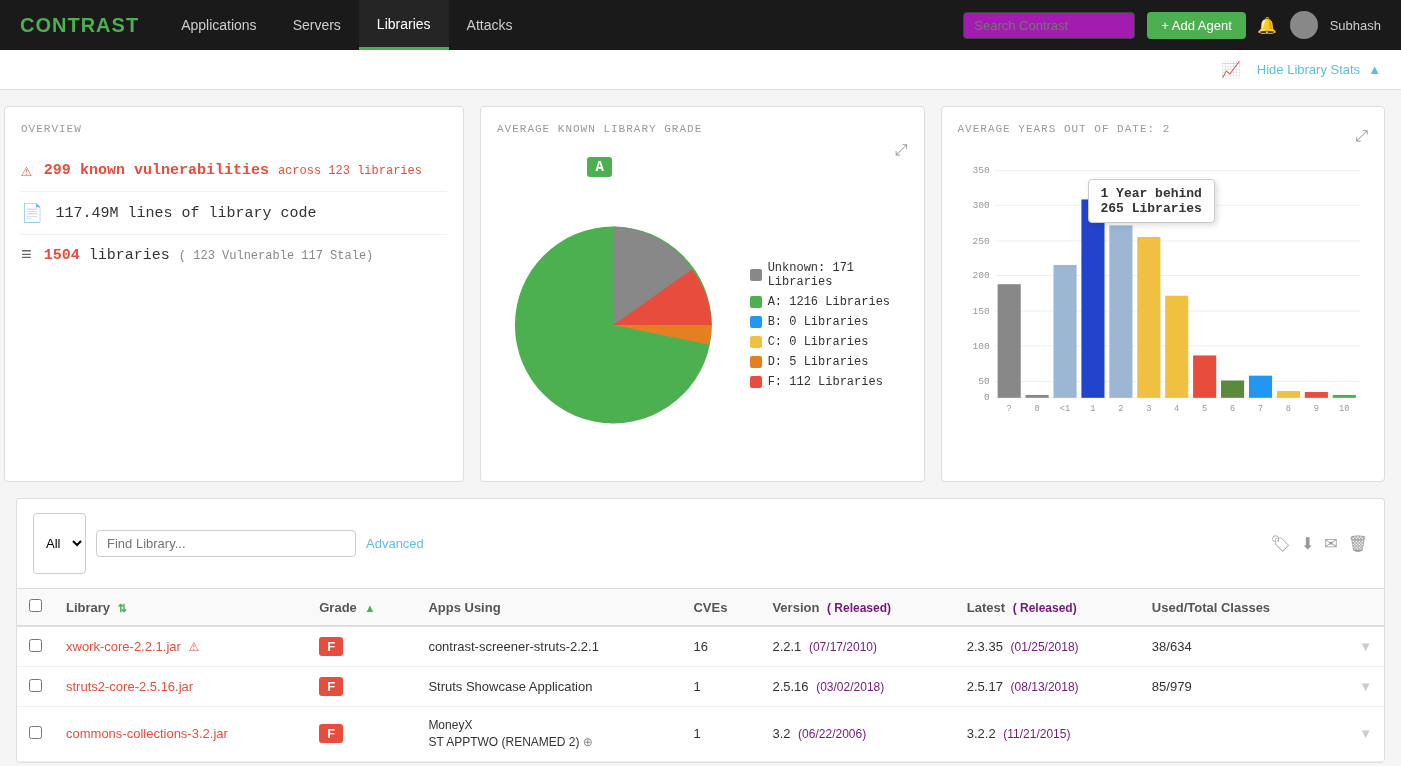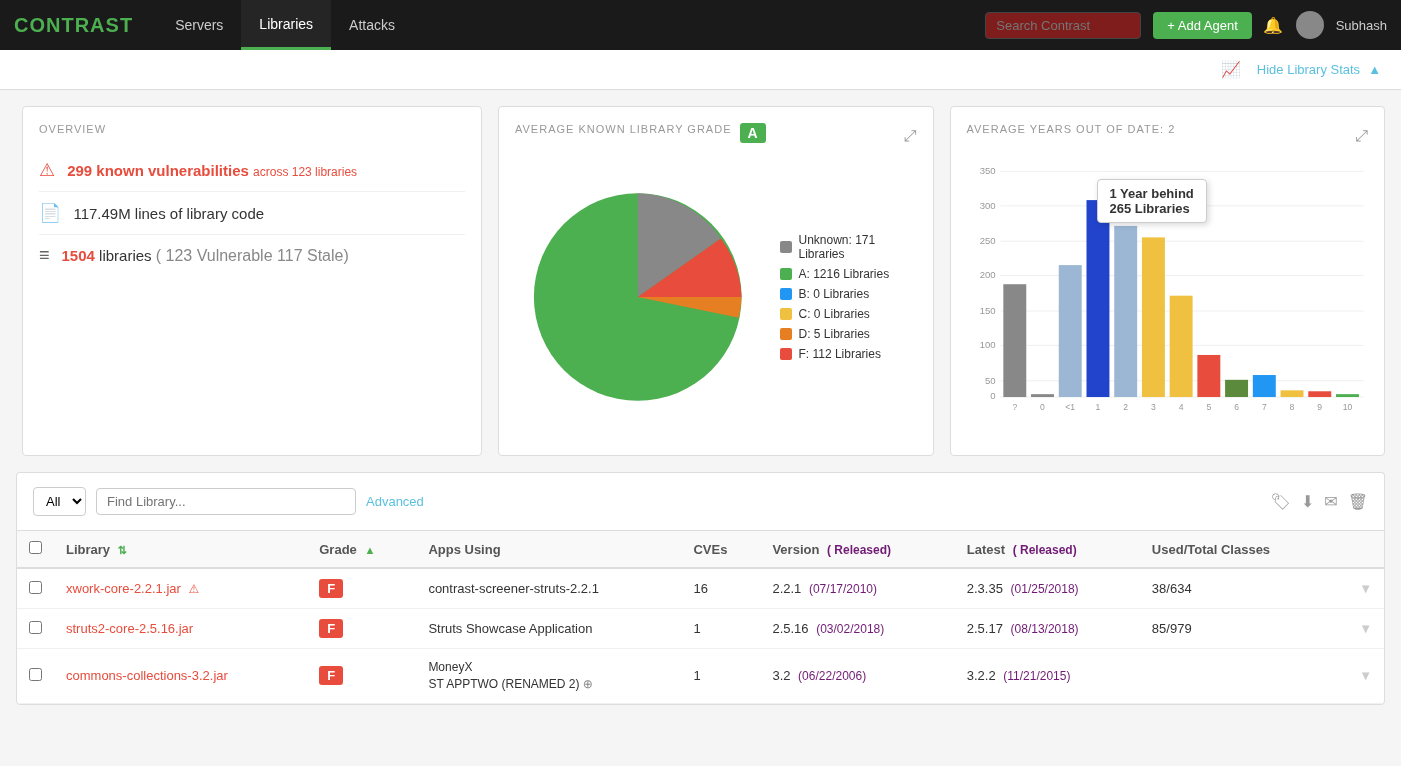--- a/index.html
+++ b/index.html
@@ -4,21 +4,21 @@
   <style>
     * { box-sizing: border-box; margin: 0; padding: 0; }
     body { font-family: 'Segoe UI', Arial, sans-serif; font-size: 13px; background: #f5f5f5; color: #333; }
 
     
     .navbar {
       background: #1a1a1a;
       height: 50px;
       display: flex;
       align-items: center;
-      padding: 0 14px;
+      padding: 0 20px;
       color: #fff;
       gap: 0;
     }
     .navbar-brand {
       font-size: 20px;
       font-weight: bold;
       color: #fff;
       margin-right: 24px;
       letter-spacing: 1px;
     }
@@ -34,26 +34,26 @@
       font-size: 14px;
       cursor: pointer;
     }
     .nav-link.active {
       color: #fff;
       border-bottom: 3px solid #4caf50;
       background: rgba(255,255,255,0.05);
     }
     .navbar-right { display: flex; align-items: center; gap: 12px; margin-left: auto; }
     .search-box {
-      background: #7f1d1d;
+      background: #a21caf;
       border: 1px solid #444;
       border-radius: 4px;
       padding: 5px 10px;
       color: #ccc;
-      width: 156px;
+      width: 172px;
       font-size: 13px;
     }
     .btn-add-agent {
       background: #4caf50;
       color: #fff;
       border: none;
       border-radius: 4px;
       padding: 6px 14px;
       cursor: pointer;
       font-size: 13px;
@@ -79,21 +79,22 @@
       display: flex;
       align-items: center;
       gap: 6px;
       padding-left: 8px;
     }
 
     
     .panels-row {
       display: flex;
       gap: 16px;
-      padding: 16px 16px 0 22px;
+      padding: 16px 16px 0 4px;
+      font-family: Liberation Mono, monospace;
     }
 
     
     .overview-panel {
       background: #fff;
       border: 1px solid #ddd;
       border-radius: 4px;
       padding: 16px;
       width: 460px;
       min-width: 460px;
@@ -113,38 +114,38 @@
       border-bottom: 1px solid #f0f0f0;
     }
     .overview-item:last-child { border-bottom: none; }
     .overview-icon { font-size: 18px; }
     .icon-warning { color: #e74c3c; }
     .icon-code { color: #666; }
     .icon-list { color: #666; }
     .overview-text { font-size: 15px; }
     .overview-text strong { color: #e74c3c; font-weight: 700; }
     .overview-text span.red-link { color: #e74c3c; font-size: 12px; }
-    .overview-sub { color: #888; font-size: 16px; }
+    .overview-sub { color: #888; font-size: 12px; }
 
     
     .grade-panel {
       background: #fff;
       border: 1px solid #ddd;
       border-radius: 4px;
       padding: 16px;
       flex: 1;
       position: relative;
     }
     .panel-header {
       display: flex;
       align-items: center;
       justify-content: space-between;
       margin-bottom: 8px;
     }
-    .panel-header-left { display: flex; align-items: flex-start; gap: 8px; }
+    .panel-header-left { display: flex; align-items: center; gap: 8px; flex-direction: column; }
     .grade-badge {
       background: #4caf50;
       color: #fff;
       font-weight: bold;
       font-size: 14px;
       padding: 2px 8px;
       border-radius: 3px;
     }
     .expand-icon { color: #999; cursor: pointer; font-size: 16px; }
 
@@ -199,21 +200,21 @@
       background: #fff;
       margin: 16px 16px 0 16px;
       border: 1px solid #ddd;
       border-radius: 4px 4px 0 0;
       border-bottom: none;
     }
     .filter-select {
       background: #fff;
       border: 1px solid #ccc;
       border-radius: 4px;
-      padding: 5px 8px;
+      padding: 21px 8px;
       font-size: 13px;
       cursor: pointer;
     }
     .filter-input {
       border: 1px solid #ccc;
       border-radius: 4px;
       padding: 5px 10px;
       font-size: 13px;
       width: 260px;
       color: #999;
@@ -266,20 +267,21 @@
     .checkbox-cell input { cursor: pointer; }
   </style>
 </head>
 <body>
 
 <nav class="navbar">
   <div class="navbar-brand">
     <span>C</span><span>ONTRAST</span>
   </div>
   <div class="nav-links">
+    <a class="nav-link">Applications</a>
     <a class="nav-link">Servers</a>
     <a class="nav-link active">Libraries</a>
     <a class="nav-link">Attacks</a>
   </div>
   <div class="navbar-right">
     <input class="search-box" type="text" placeholder="Search Contrast" style="">
     <button class="btn-add-agent">+ Add Agent</button>
     <span class="nav-icon">🔔</span>
     <span class="avatar"></span>
     <span class="user-info">Subhash</span>

